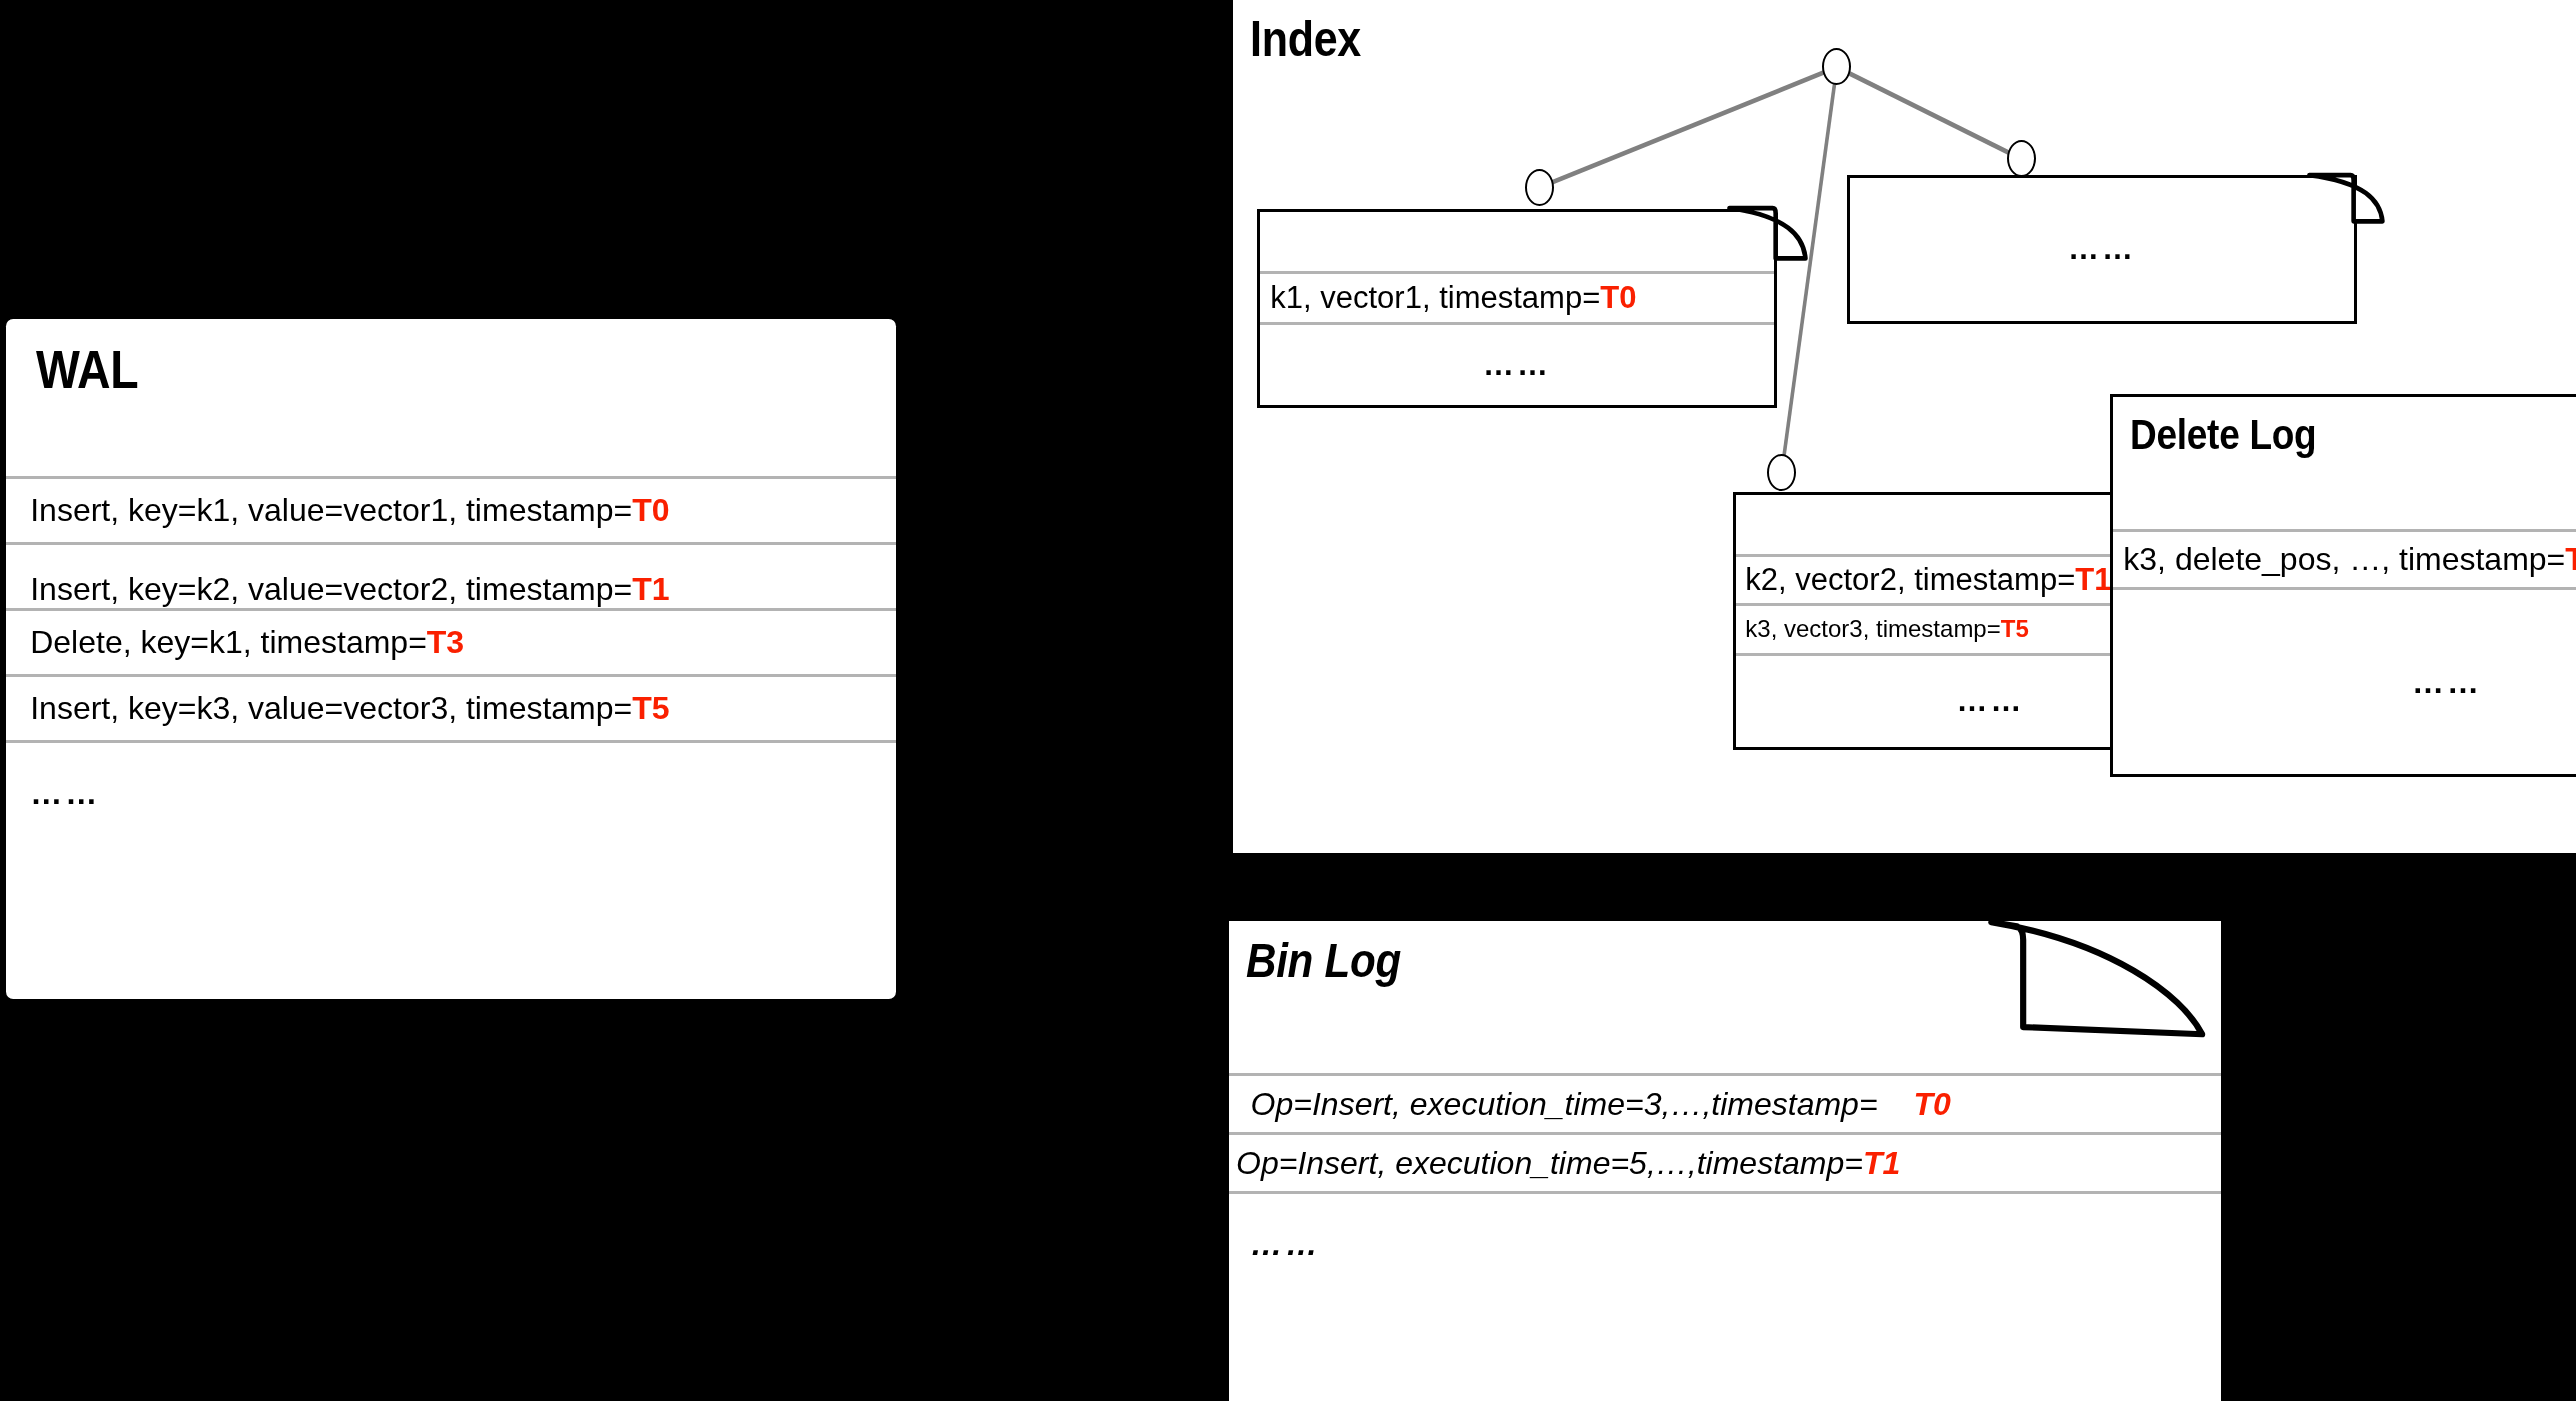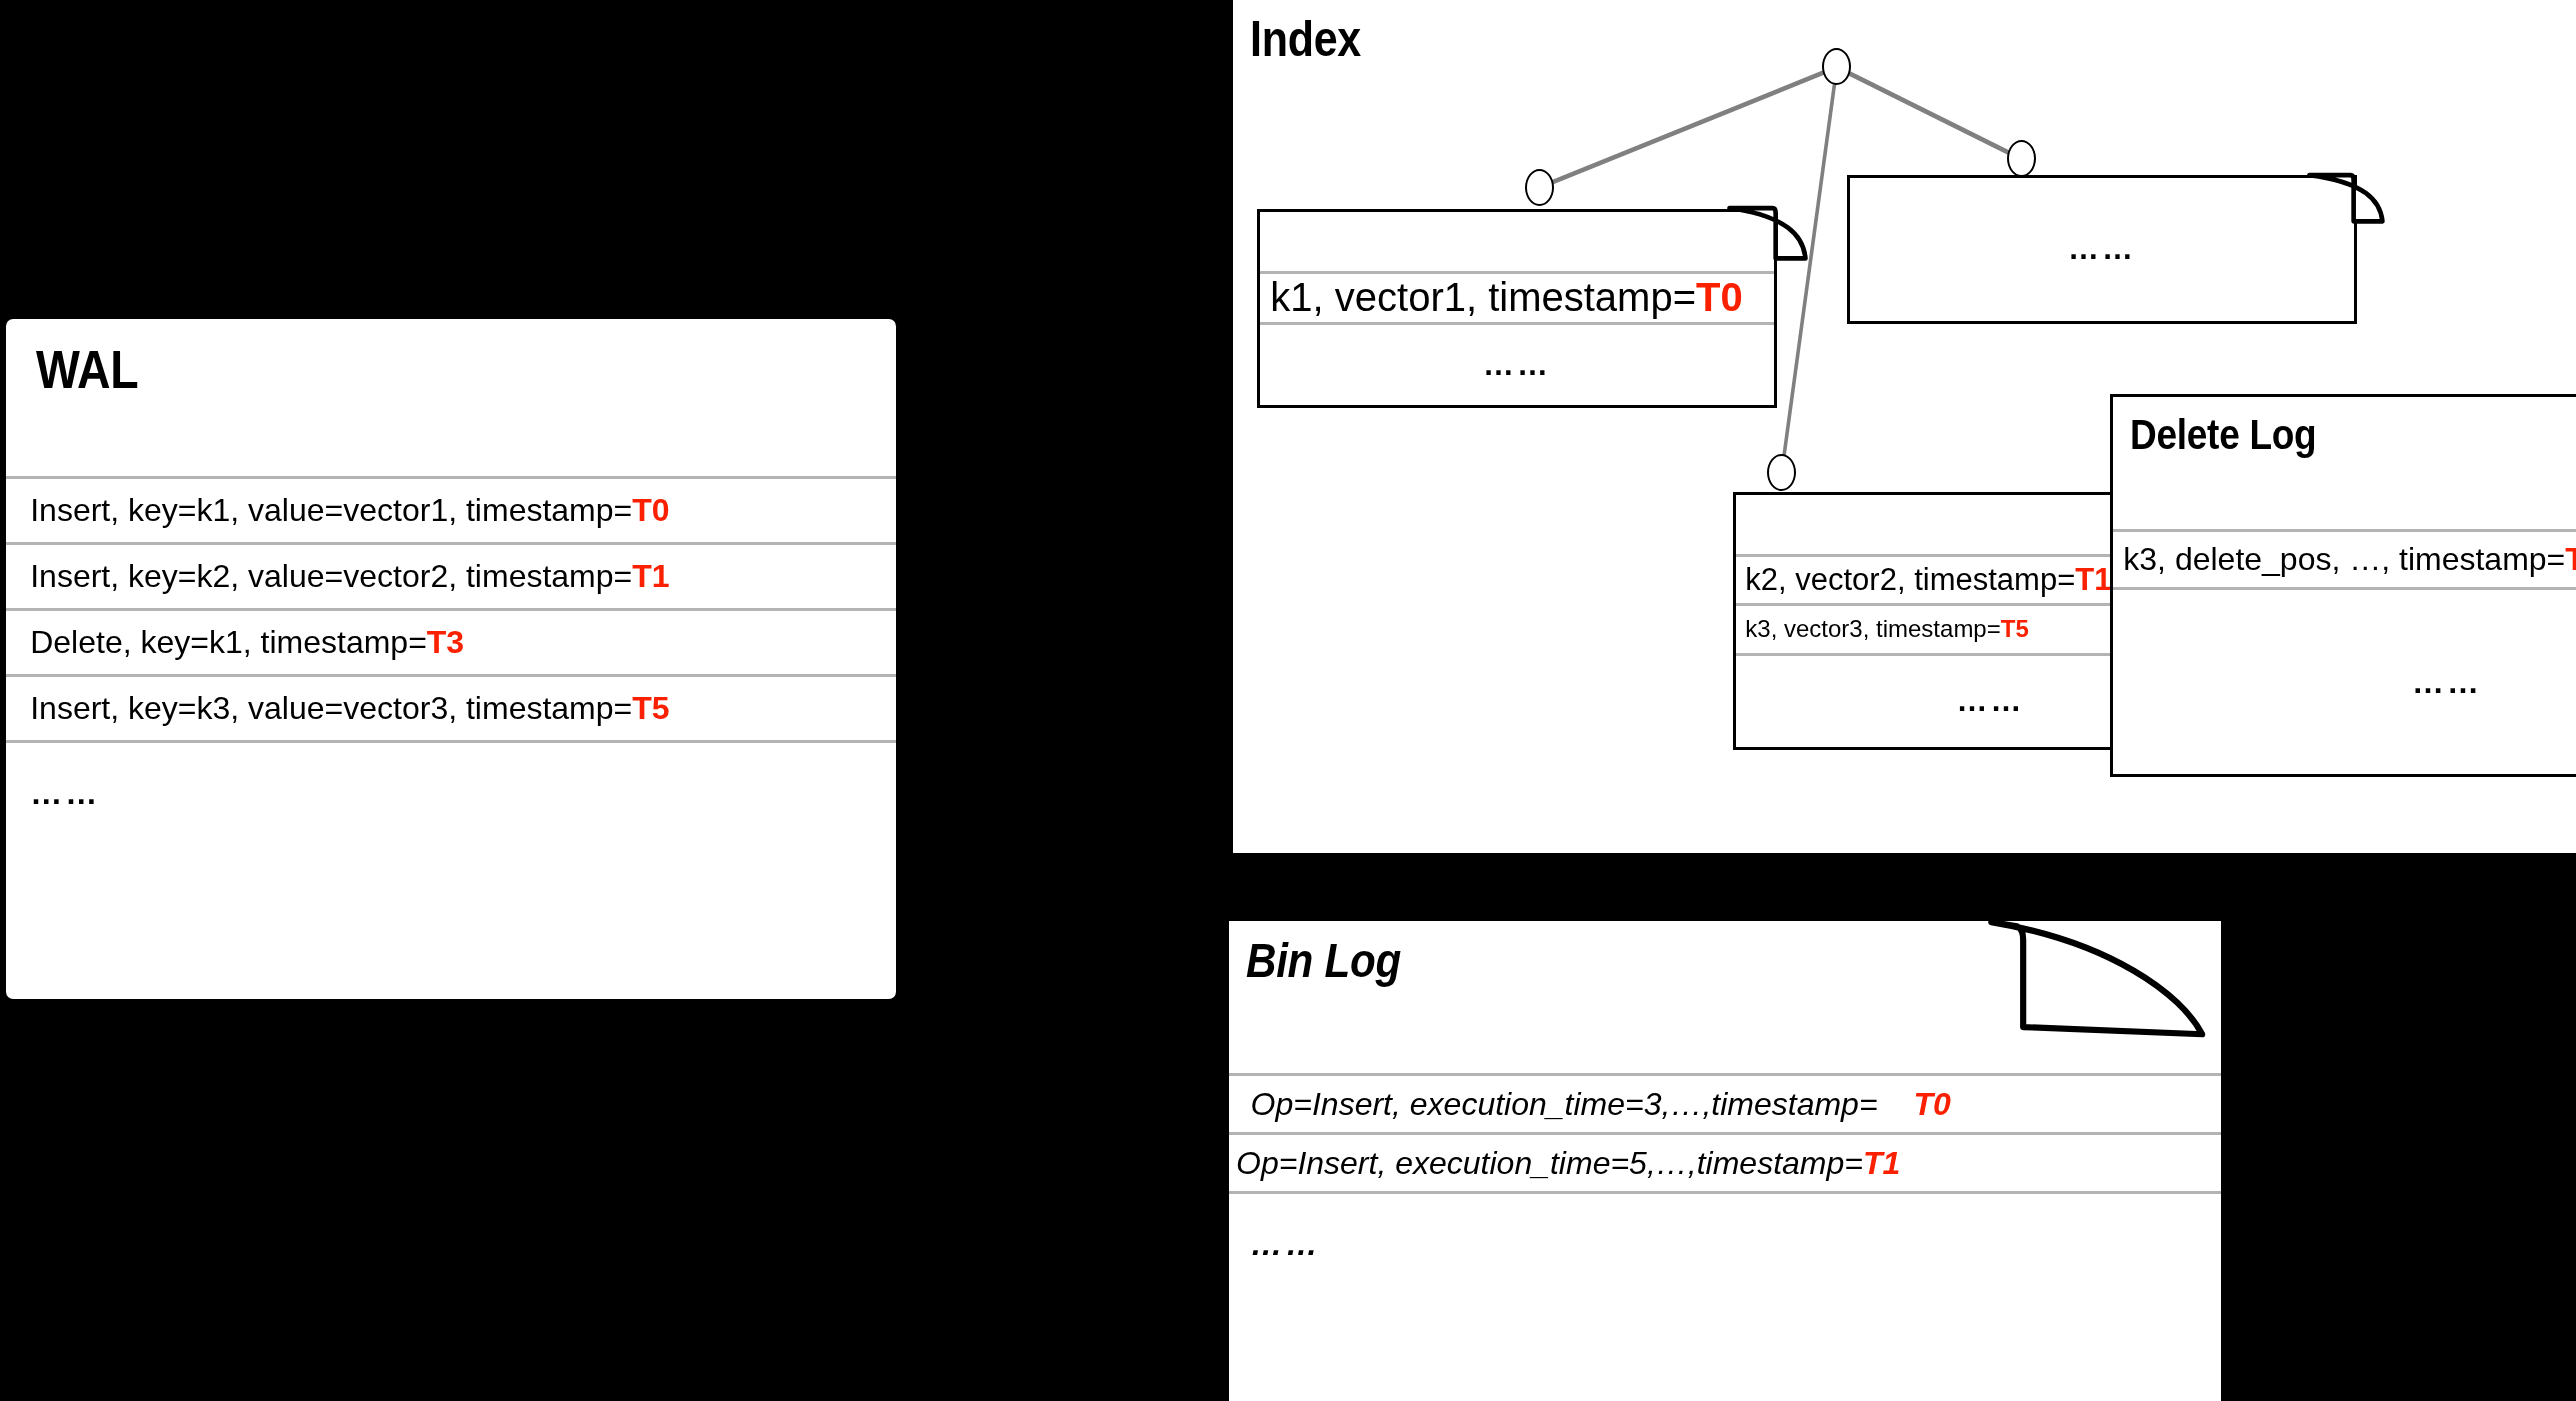--- a/index.html
+++ b/index.html
@@ -88,21 +88,21 @@
 <div id="stage">
 
   <div class="panel rounded" style="left:6.2px; top:319px; width:890px; height:680px;">
     <div class="panel-title" style="left:30px; top:18.5px; font-size:54px;">WAL</div>
 
     <div class="row" style="top:157px; height:66px; padding-left:24px; font-size:32px;">
       <span class="txt">Insert, key=k1, value=vector1, timestamp=</span>
         <span class="ts">T0</span>
     </div>
 
-    <div class="row" style="top:223px; height:66px; padding-left:24px; font-size:32px;">
+    <div class="row" style="top:223px; height:66px; padding-left:24px; font-size:32px;align-items:flex-end;">
       <span class="txt">Insert, key=k2, value=vector2, timestamp=</span>
         <span class="ts">T1</span>
     </div>
 
     <div class="row" style="top:289px; height:66px; padding-left:24px; font-size:32px;">
       <span class="txt">Delete, key=k1, timestamp=</span>
         <span class="ts">T3</span>
     </div>
 
     <div class="row" style="top:355px; height:66px; padding-left:24px; font-size:32px;">
@@ -122,21 +122,21 @@
     <svg class="edges" width="1579" height="853" viewBox="0 0 3065 1655">
 
       <line x1="1172" y1="130" x2="594" y2="364" stroke="#808080" stroke-width="9"></line>
 
       <line x1="1172" y1="130" x2="1530" y2="308" stroke="#808080" stroke-width="9"></line>
 
       <line x1="1172" y1="130" x2="1065" y2="918" stroke="#808080" stroke-width="7"></line>
     </svg>
 
     <div class="card" style="left:24px; top:209px; width:520px; height:199px;">
-      <div class="row" style="top:59px; height:50px; padding-left:10.3px; font-size:40px; border-top:3.6px solid #b3b3b3;">
+      <div class="row" style="top:59px; height:50px; padding-left:10.3px; font-size:31px; border-top:3.6px solid #b3b3b3;">
         <span class="txt">k1, vector1, timestamp=</span>
           <span class="ts">T0</span>
       </div>
       <div class="row center" style="top:110px; height:83px; font-size:31px;">
         <span class="txt dots">……</span>
       </div>
     </div>
     <svg class="dogear" style="left:492px; top:205px;" width="88" height="77" viewBox="0 0 170 150">
       <path d="M 8 6 L 92 6 C 96 6 98 10 98 16 L 98 104 L 156 104 C 152 60 120 22 8 6 Z" fill="#ffffff" stroke="#000000" stroke-width="9" stroke-linejoin="round"></path>
     </svg>

